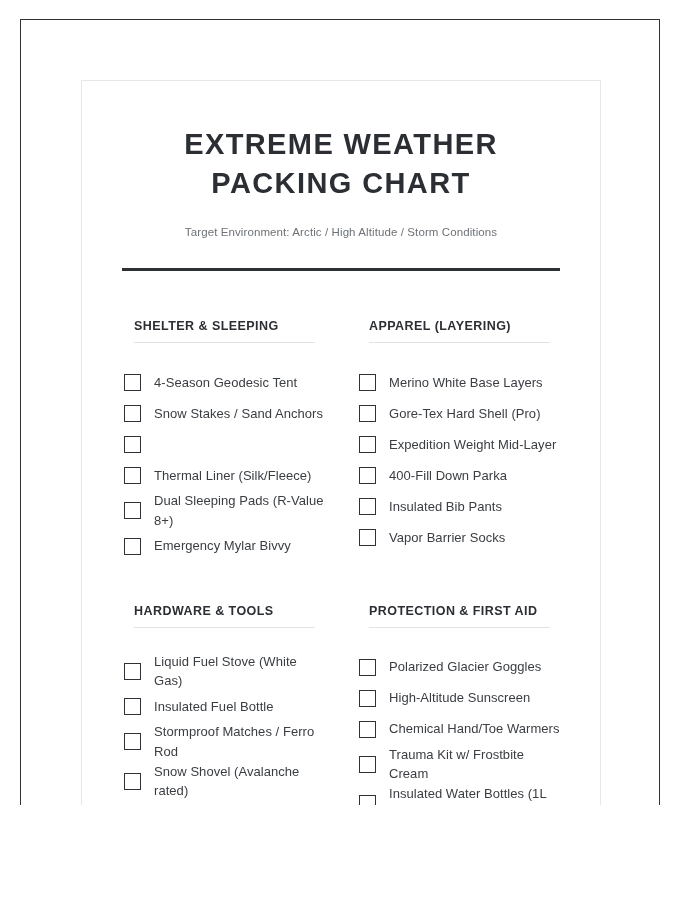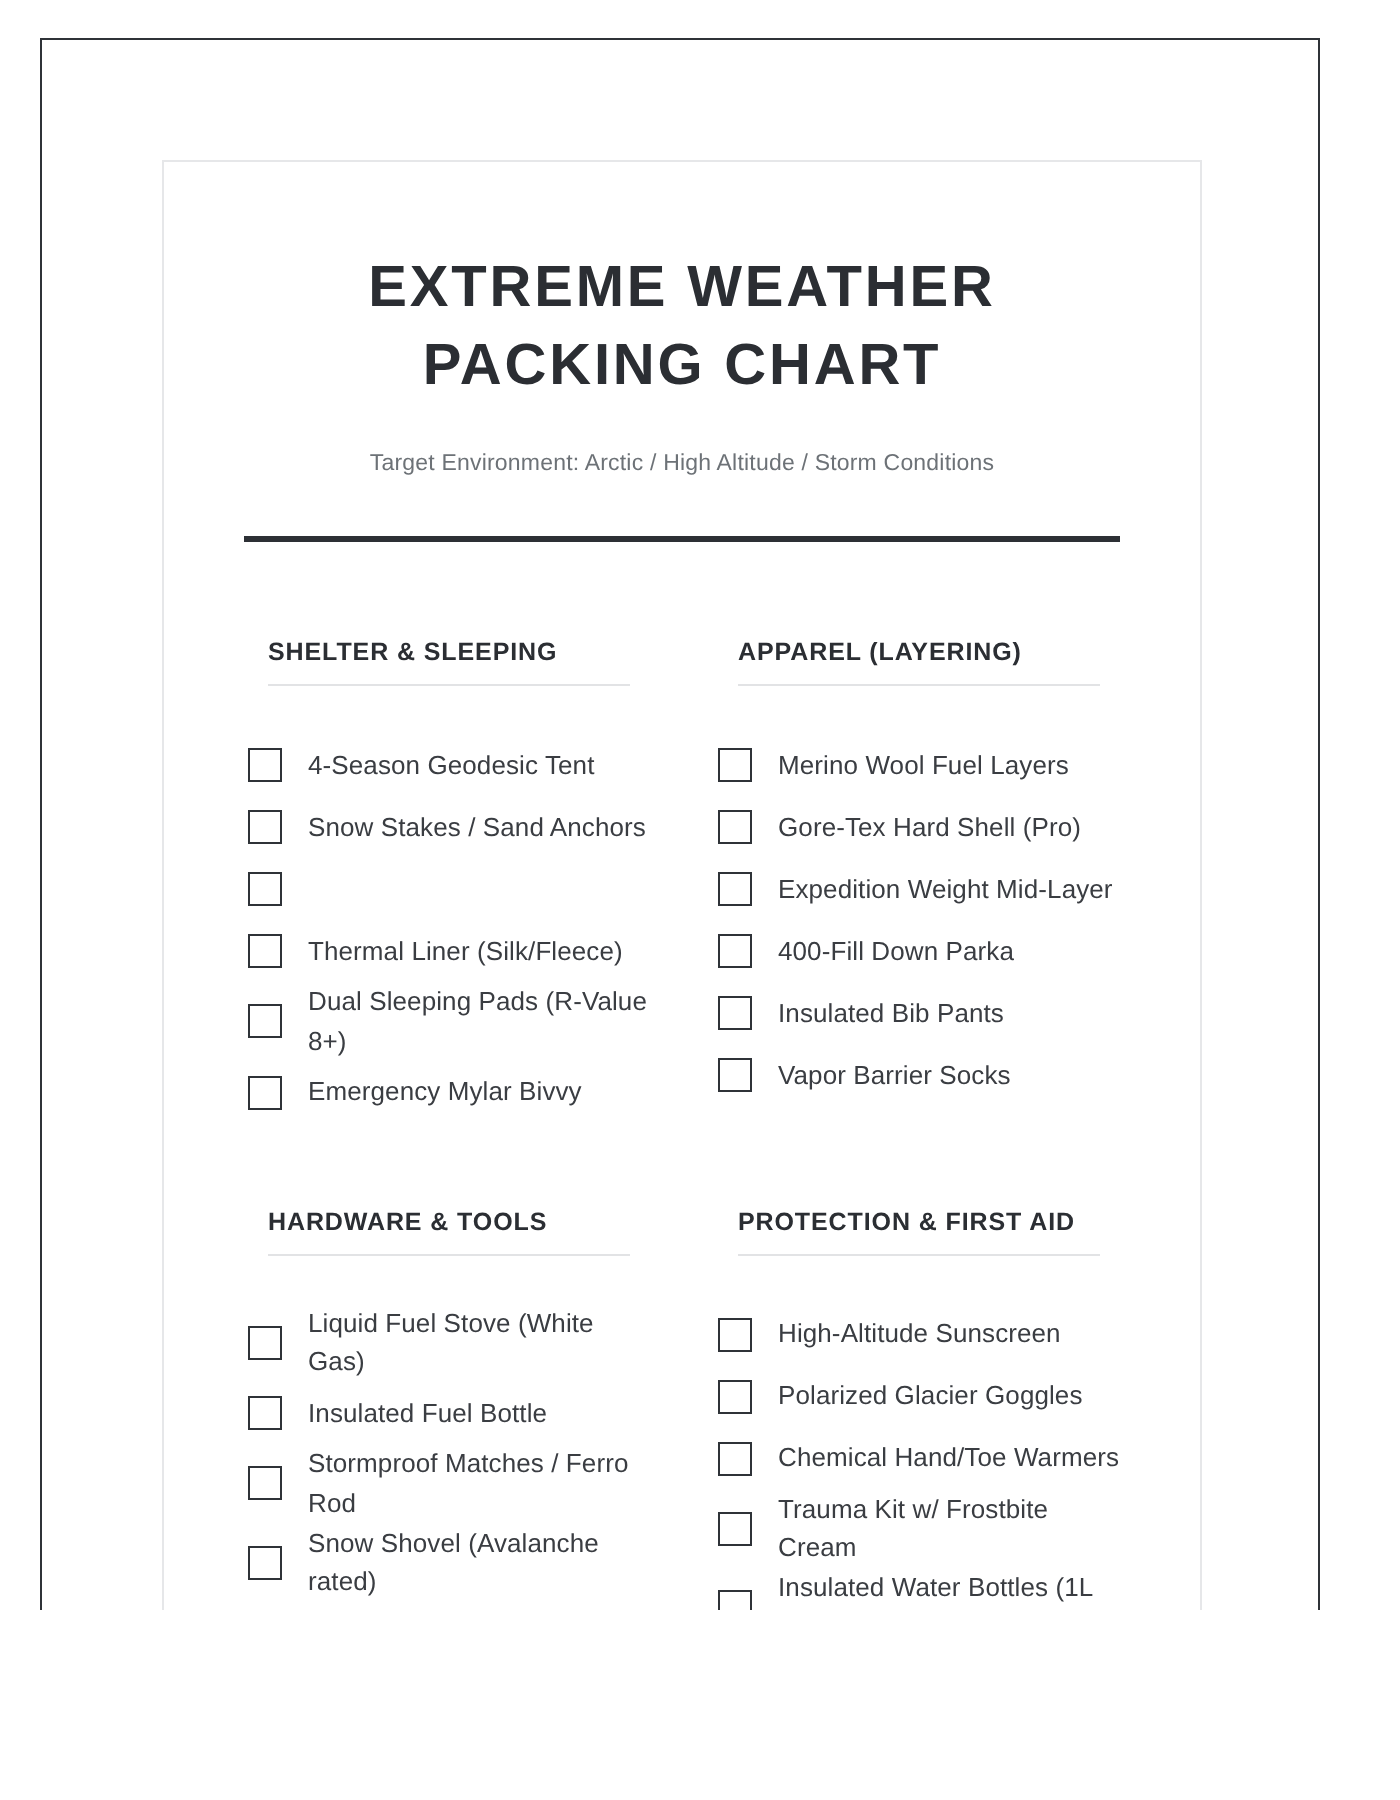--- a/index.html
+++ b/index.html
@@ -166,21 +166,21 @@
                 <span class="checkbox"></span>
                 <span class="item-label">Emergency Mylar Bivvy</span>
               </li>
             </ul>
           </div>
           <div class="section">
             <h2 class="section-title">APPAREL (LAYERING)</h2>
             <ul class="item-list">
               <li class="item-row">
                 <span class="checkbox"></span>
-                <span class="item-label">Merino Wool Fuel Layers</span>
+                <span class="item-label">Merino White Base Layers</span>
               </li>
               <li class="item-row">
                 <span class="checkbox"></span>
                 <span class="item-label">Gore-Tex Hard Shell (Pro)</span>
               </li>
               <li class="item-row">
                 <span class="checkbox"></span>
                 <span class="item-label">Expedition Weight Mid-Layer</span>
               </li>
               <li class="item-row">
@@ -220,25 +220,25 @@
                 <span class="checkbox"></span>
                 <span class="item-label">Satellite Messenger / PLB</span>
               </li>
             </ul>
           </div>
           <div class="section">
             <h2 class="section-title">PROTECTION &amp; FIRST AID</h2>
             <ul class="item-list">
               <li class="item-row">
                 <span class="checkbox"></span>
+                <span class="item-label">Polarized Glacier Goggles</span>
+              </li>
+              <li class="item-row">
+                <span class="checkbox"></span>
                 <span class="item-label">High-Altitude Sunscreen</span>
-              </li>
-              <li class="item-row">
-                <span class="checkbox"></span>
-                <span class="item-label">Polarized Glacier Goggles</span>
               </li>
               <li class="item-row">
                 <span class="checkbox"></span>
                 <span class="item-label">Chemical Hand/Toe Warmers</span>
               </li>
               <li class="item-row">
                 <span class="checkbox"></span>
                 <span class="item-label">Trauma Kit w/ Frostbite Cream</span>
               </li>
               <li class="item-row">

